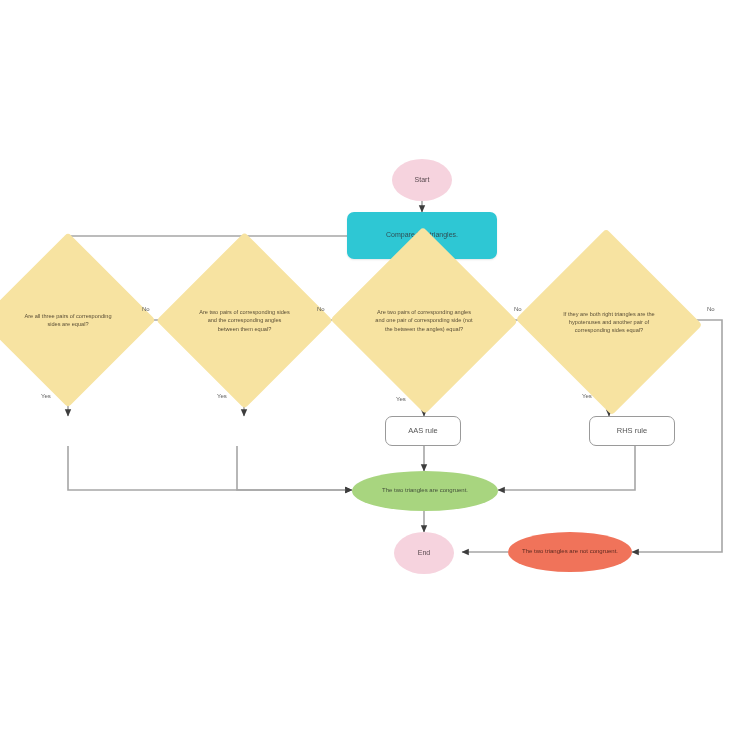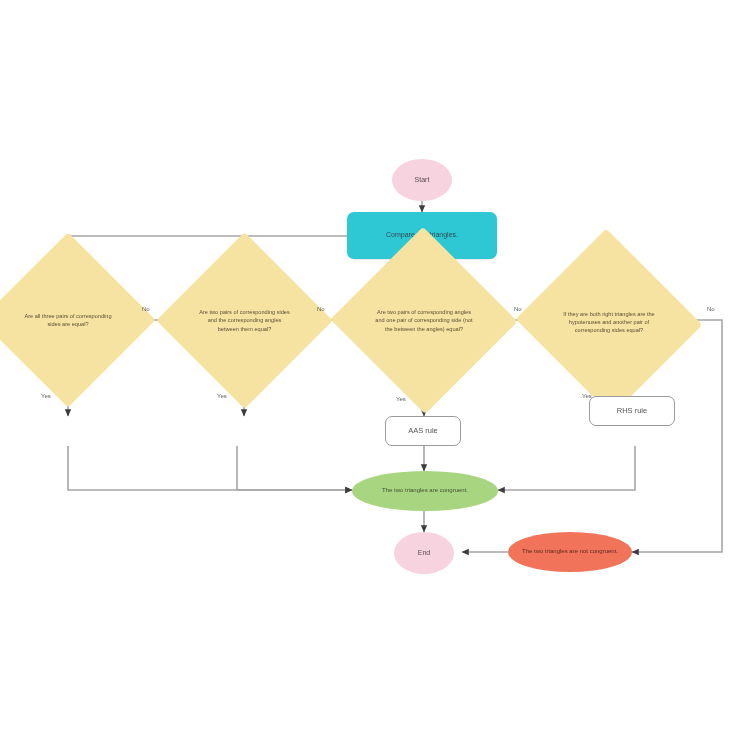--- a/index.html
+++ b/index.html
@@ -181,21 +181,21 @@
     <div class="diamond-shape"></div>
     <div class="diamond-text">If they are both right triangles are the hypotenuses and another pair of corresponding sides equal?</div>
   </div>
 
 
 
   <div class="node box-rule" style="left:385px; top:416px; width:76px; height:30px;">
     <span>AAS rule</span>
   </div>
 
-  <div class="node box-rule" style="left:589px; top:396px; width:86px; height:30px;">
+  <div class="node box-rule" style="left:589px; top:416px; width:86px; height:30px;">
     <span>RHS rule</span>
   </div>
 
   <div class="node ellipse-yes" style="left:352px; top:471px; width:146px; height:40px; padding:0 18px;">
     <span>The two triangles are congruent.</span>
   </div>
 
   <div class="node ellipse-no" style="left:508px; top:532px; width:124px; height:40px; padding:0 12px;">
     <span>The two triangles are not congruent.</span>
   </div>

